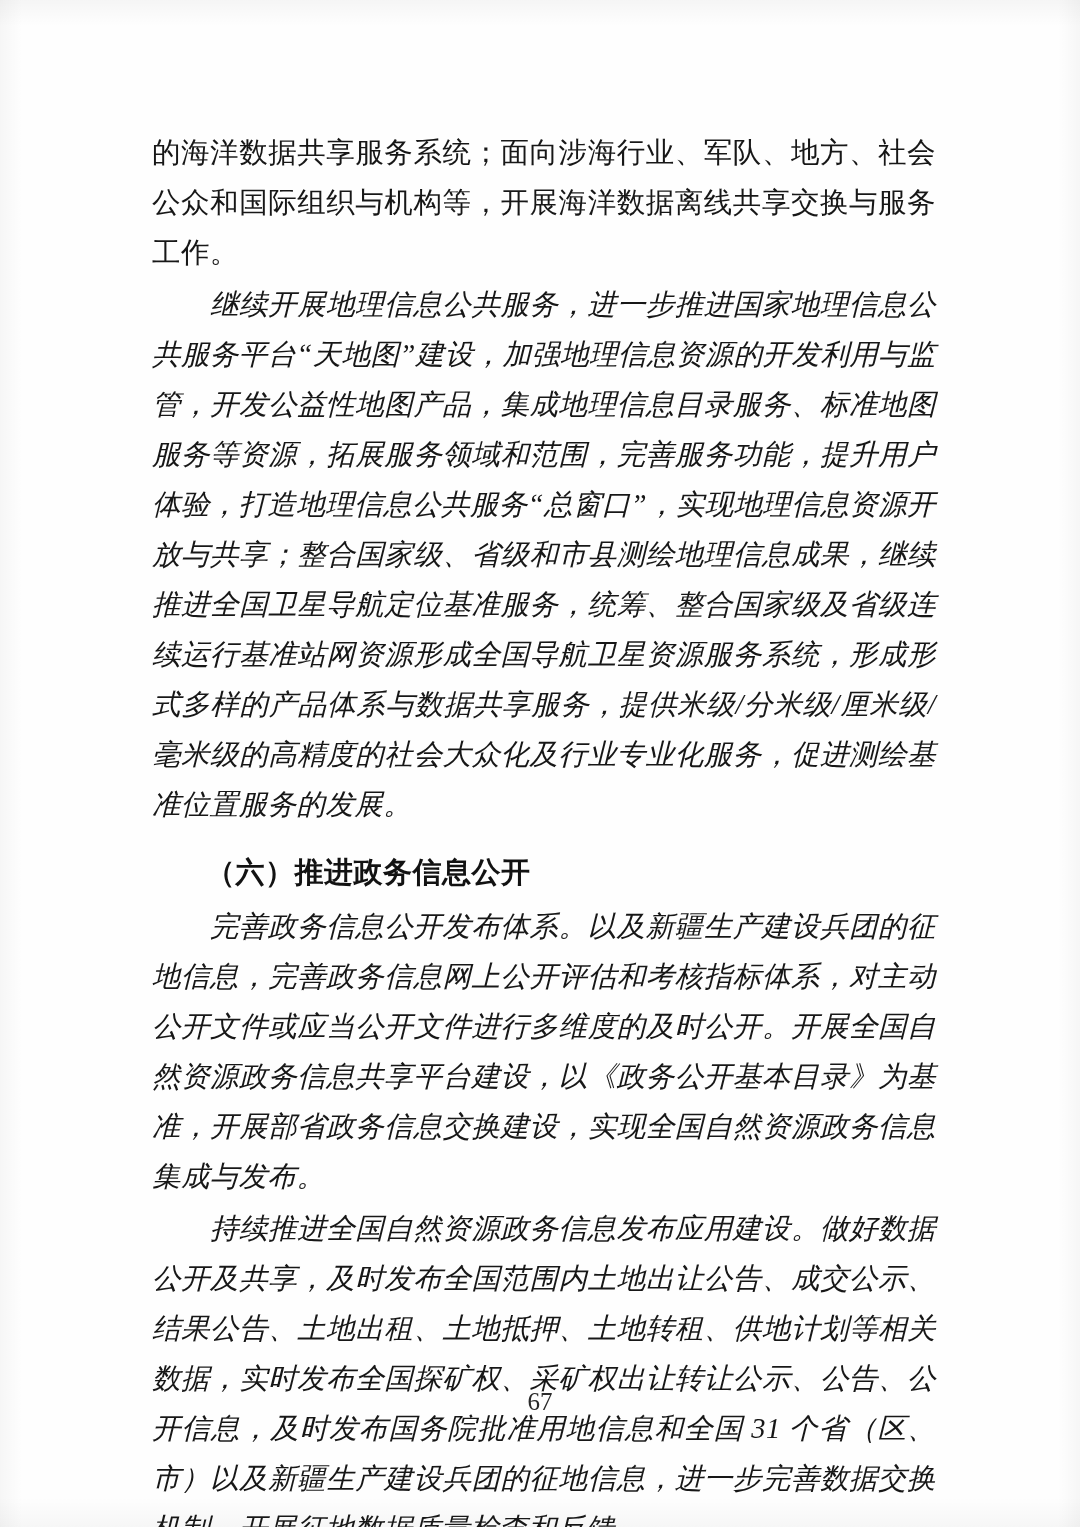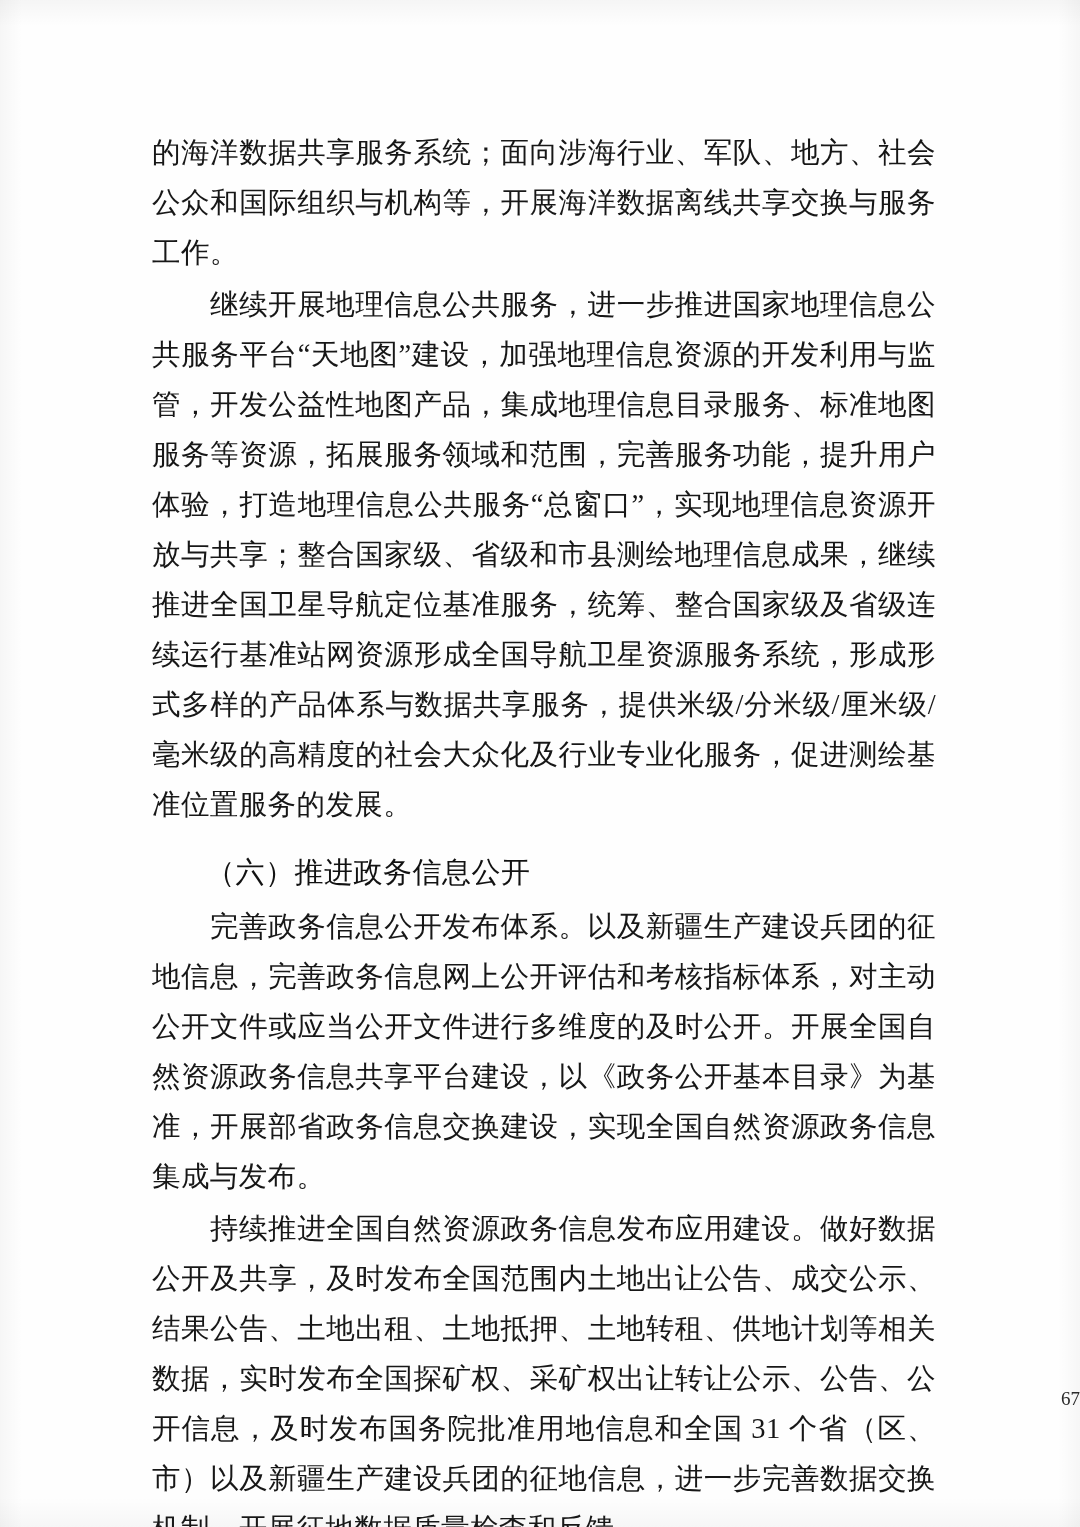--- a/index.html
+++ b/index.html
@@ -34,37 +34,38 @@
     font-size: 28.5px;
     line-height: 50px;
     letter-spacing: 0.4px;
     text-align: justify;
     text-justify: inter-ideograph;
     color: #171717;
     font-family: "Liberation Serif", "DejaVu Serif", serif;
   }
   p.indent {
     text-indent: 58px;
+    font-style: italic;
   }
   h2.section-heading {
     margin: 16px 0 4px 0;
     font-size: 29px;
     line-height: 52px;
-    font-weight: normal;
+    font-weight: bold;
     text-indent: 54px;
     letter-spacing: 0.5px;
     color: #121212;
   }
   .page-number {
     position: absolute;
     left: 0;
     top: 1388px;
     width: 1080px;
-    text-align: right;
-    font-size: 19px;
+    text-align: center;
+    font-size: 25px;
     color: #2a2a2a;
     font-family: "Liberation Serif", "DejaVu Serif", serif;
   }
   
   .edge-shade {
     position: absolute;
     pointer-events: none;
   }
   .edge-top {
     left: 0; top: 0; width: 1080px; height: 26px;

